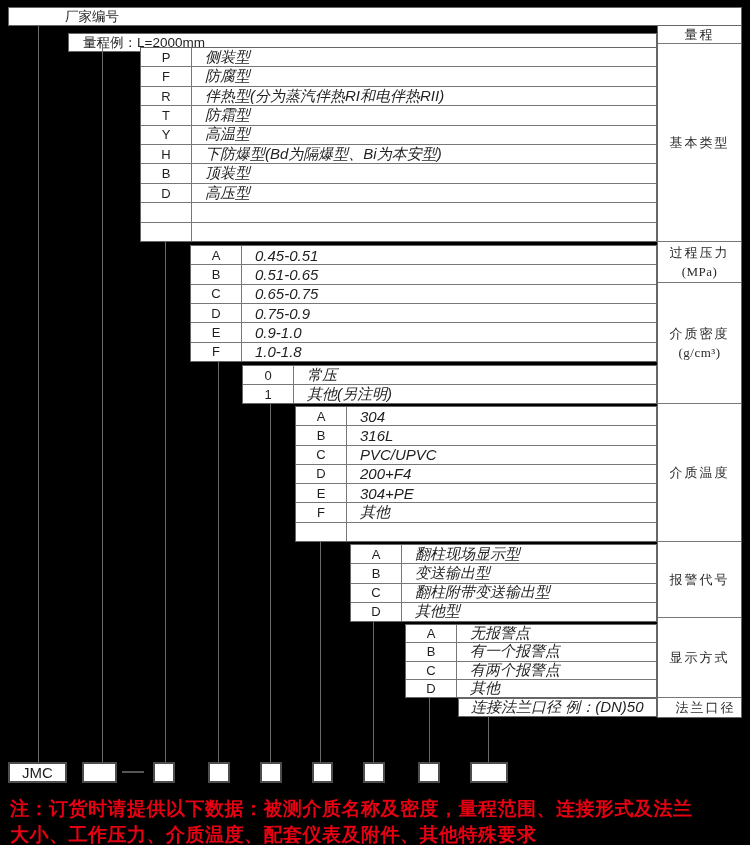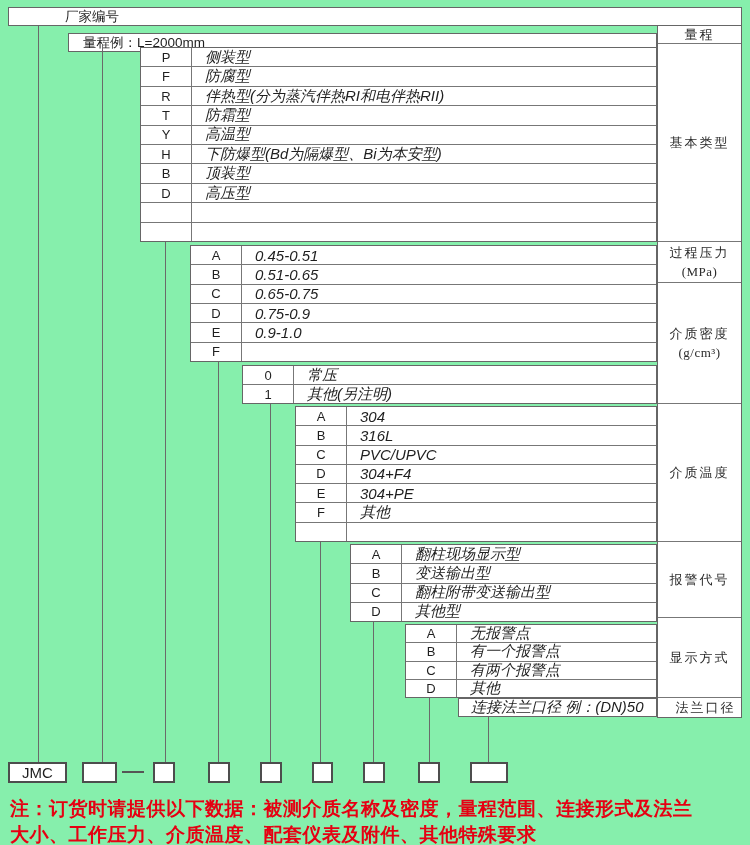--- a/index.html
+++ b/index.html
@@ -1,17 +1,17 @@
 <!DOCTYPE html>
 <html><head>
 <meta charset="utf-8">
 <style>
   html,body{margin:0;padding:0;background:#fff;}
   .canvas{
-    position:relative;width:750px;height:845px;background:#86efac;overflow:hidden;
+    position:relative;width:750px;height:845px;background:#000000;overflow:hidden;
     font-family:"Liberation Sans","DejaVu Sans",sans-serif;color:#1f1f1f;
   }
   .abs{position:absolute;box-sizing:border-box;}
   
   .hrow{border:1px solid #666;display:flex;align-items:center;font-size:13.5px;background:#fff;}
   
   .blk{border:1px solid #666;display:flex;flex-direction:column;background:#fff;}
   .r{flex:1;display:flex;align-items:stretch;border-bottom:1px solid #777;min-height:0;}
   .r:last-child{border-bottom:none;}
   .c{width:50px;flex:none;border-right:1px solid #777;display:flex;align-items:center;justify-content:center;font-size:13px;}
@@ -140,20 +140,21 @@
     <div class="r">
         <div class="c">D</div>
         <div class="d">0.75-0.9</div>
       </div>
     <div class="r">
         <div class="c">E</div>
         <div class="d">0.9-1.0</div>
       </div>
     <div class="r">
         <div class="c">F</div>
+        <div class="d">1.0-1.8</div>
       </div>
   </div>
 
   <div class="abs blk" style="left:242px;top:365px;width:415px;height:39px;">
     <div class="r">
         <div class="c">0</div>
         <div class="d">常压</div>
       </div>
     <div class="r">
         <div class="c">1</div>
@@ -169,21 +170,21 @@
     <div class="r">
         <div class="c">B</div>
         <div class="d">316L</div>
       </div>
     <div class="r">
         <div class="c">C</div>
         <div class="d">PVC/UPVC</div>
       </div>
     <div class="r">
         <div class="c">D</div>
-        <div class="d">304+F4</div>
+        <div class="d">200+F4</div>
       </div>
     <div class="r">
         <div class="c">E</div>
         <div class="d">304+PE</div>
       </div>
     <div class="r">
         <div class="c">F</div>
         <div class="d">其他</div>
       </div>
     <div class="r">

